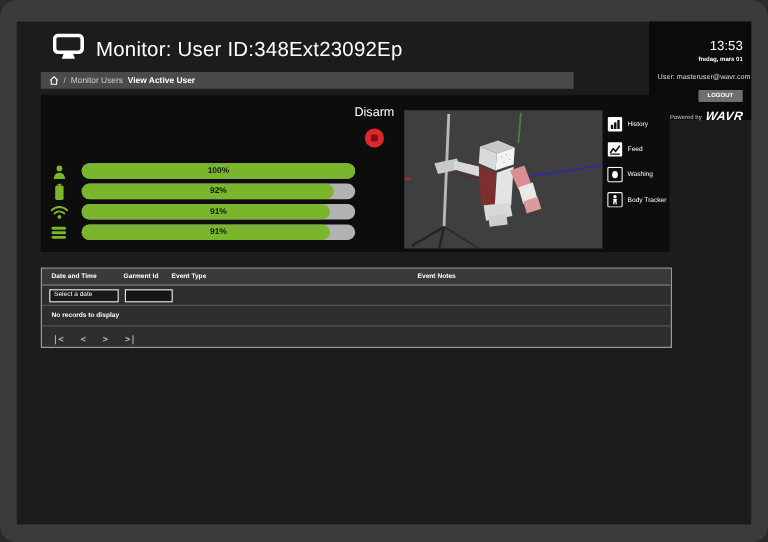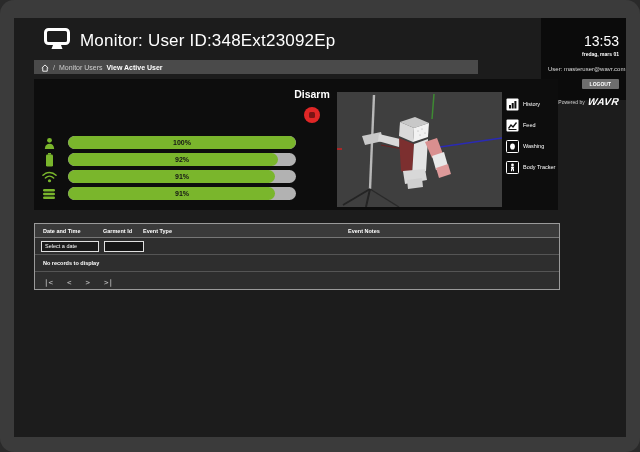--- a/index.html
+++ b/index.html
@@ -18,21 +18,21 @@
     background:#1c1c1c;
   }
   
   .app-header{position:absolute;left:30px;top:10px;display:flex;align-items:center;gap:10px;}
   .app-title{color:#ffffff;font-size:17px;font-weight:400;letter-spacing:.2px;}
   
   .clock-panel{
     position:absolute;right:0;top:0;width:85px;height:82px;
     background:#0b0b0b;text-align:right;padding:0 7px;box-sizing:border-box;
   }
-  .clock-time{color:#fff;font-size:14px;font-weight:400;margin-top:15px;}
+  .clock-time{color:#fff;font-size:11px;font-weight:400;margin-top:15px;}
   .clock-date{color:#fff;font-size:5px;font-weight:700;margin-top:2px;}
   .clock-user{color:#ddd;font-size:6px;margin-top:9px;white-space:nowrap;}
   .logout-btn{
     display:inline-block;background:#6e6e6e;color:#fff;font-size:5px;font-weight:700;
     padding:2px 8px;margin-top:3px;border:none;border-radius:1px;cursor:pointer;
   }
   .powered-row{margin-top:6px;display:flex;justify-content:flex-end;align-items:center;gap:3px;}
   .powered-label{color:#cfcfcf;font-size:5px;}
   .brand-logo{color:#fff;font-size:10px;font-weight:700;font-style:italic;letter-spacing:.5px;transform:skewX(-8deg);}
   
@@ -52,21 +52,21 @@
   .ui-label{width:64px;font-weight:700;}
   .ui-value{font-weight:700;}
   .user-name{font-weight:700;}
   
   .metric-row{position:absolute;left:6px;height:14px;display:flex;align-items:center;}
   .metric-icon{width:18px;height:14px;display:flex;align-items:center;justify-content:center;}
   .metric-bar{position:absolute;left:28px;top:0;width:228px;height:13px;background:#b2b2b2;border-radius:7px;overflow:hidden;}
   .metric-fill{height:100%;background:#7ab62c;border-radius:7px;position:relative;}
   .metric-text{position:absolute;left:0;top:0;width:228px;height:13px;line-height:13px;text-align:center;color:#141414;font-size:7px;font-weight:700;}
   
-  .disarm-label{position:absolute;left:248px;top:9px;width:60px;text-align:center;color:#fff;font-size:10.5px;font-weight:700;}
+  .disarm-label{position:absolute;left:248px;top:9px;width:60px;text-align:center;color:#fff;font-size:10.5px;font-weight:400;}
   .disarm-btn{
     position:absolute;left:270px;top:28px;width:16px;height:16px;border-radius:50%;
     background:#e02626;border:none;cursor:pointer;display:flex;align-items:center;justify-content:center;padding:0;
   }
   .disarm-btn .stop-square{width:6px;height:6px;background:#7a1414;border-radius:1.5px;}
   
   .viewport{position:absolute;left:303px;top:13px;width:165px;height:115px;background:#3f3f3f;}
   
   .side-actions{position:absolute;left:472px;top:18px;width:52px;}
   .action-item{display:flex;align-items:center;gap:4px;margin-bottom:8px;cursor:pointer;height:13px;}

